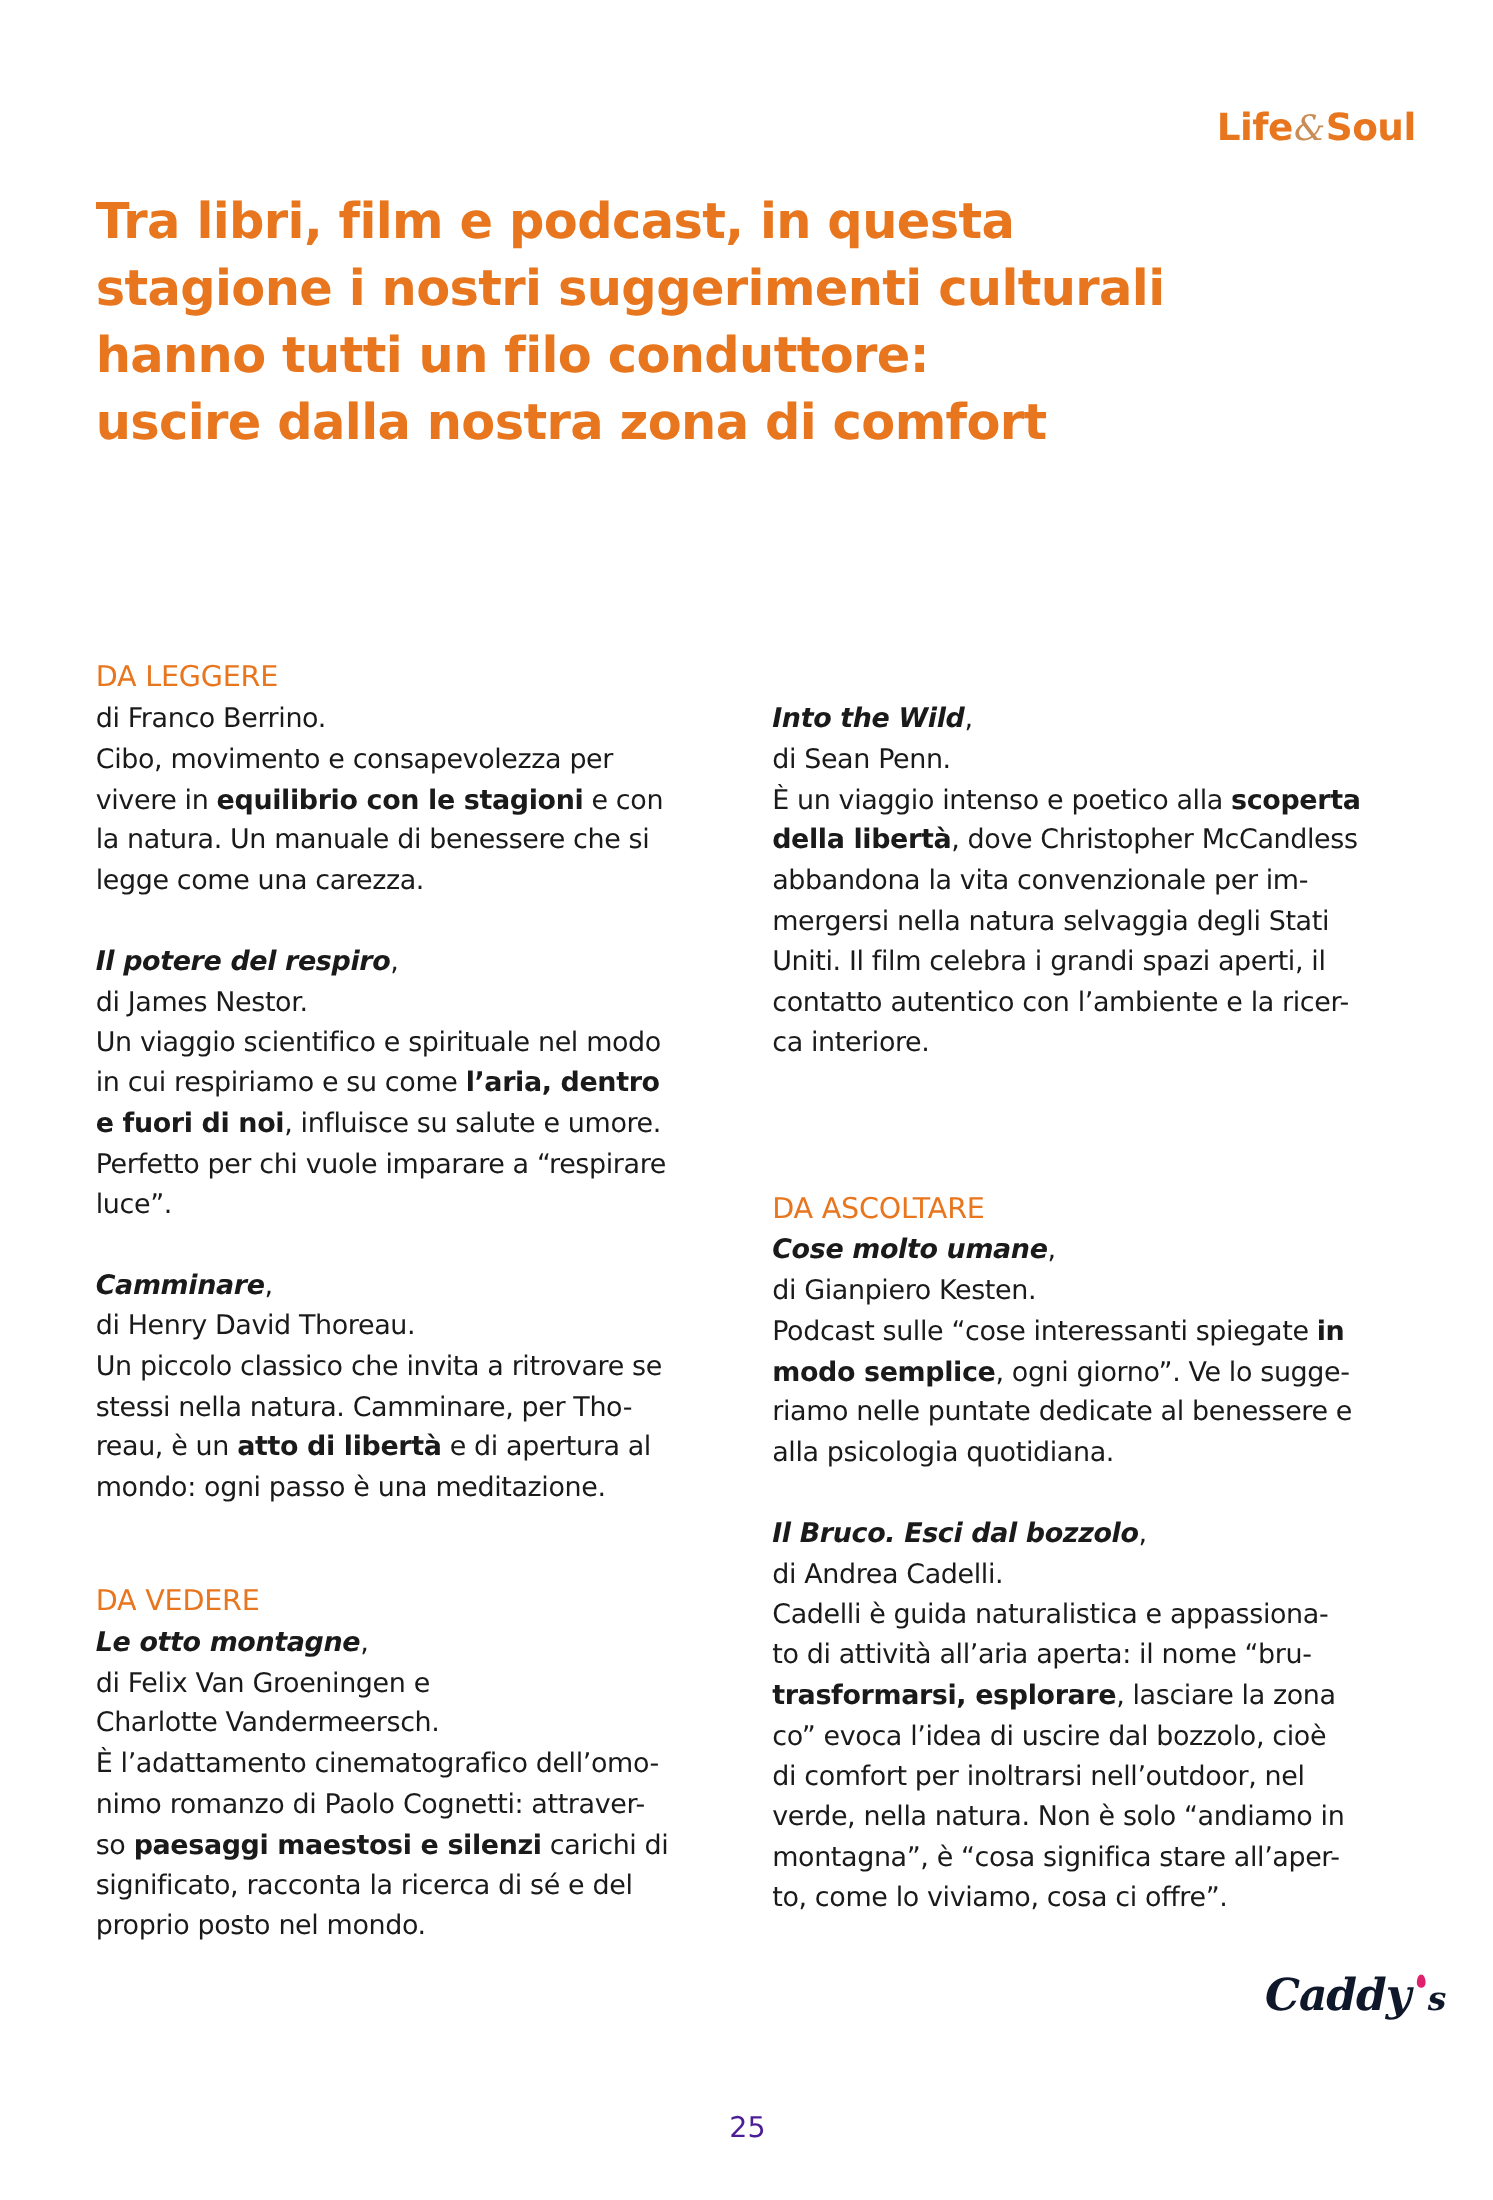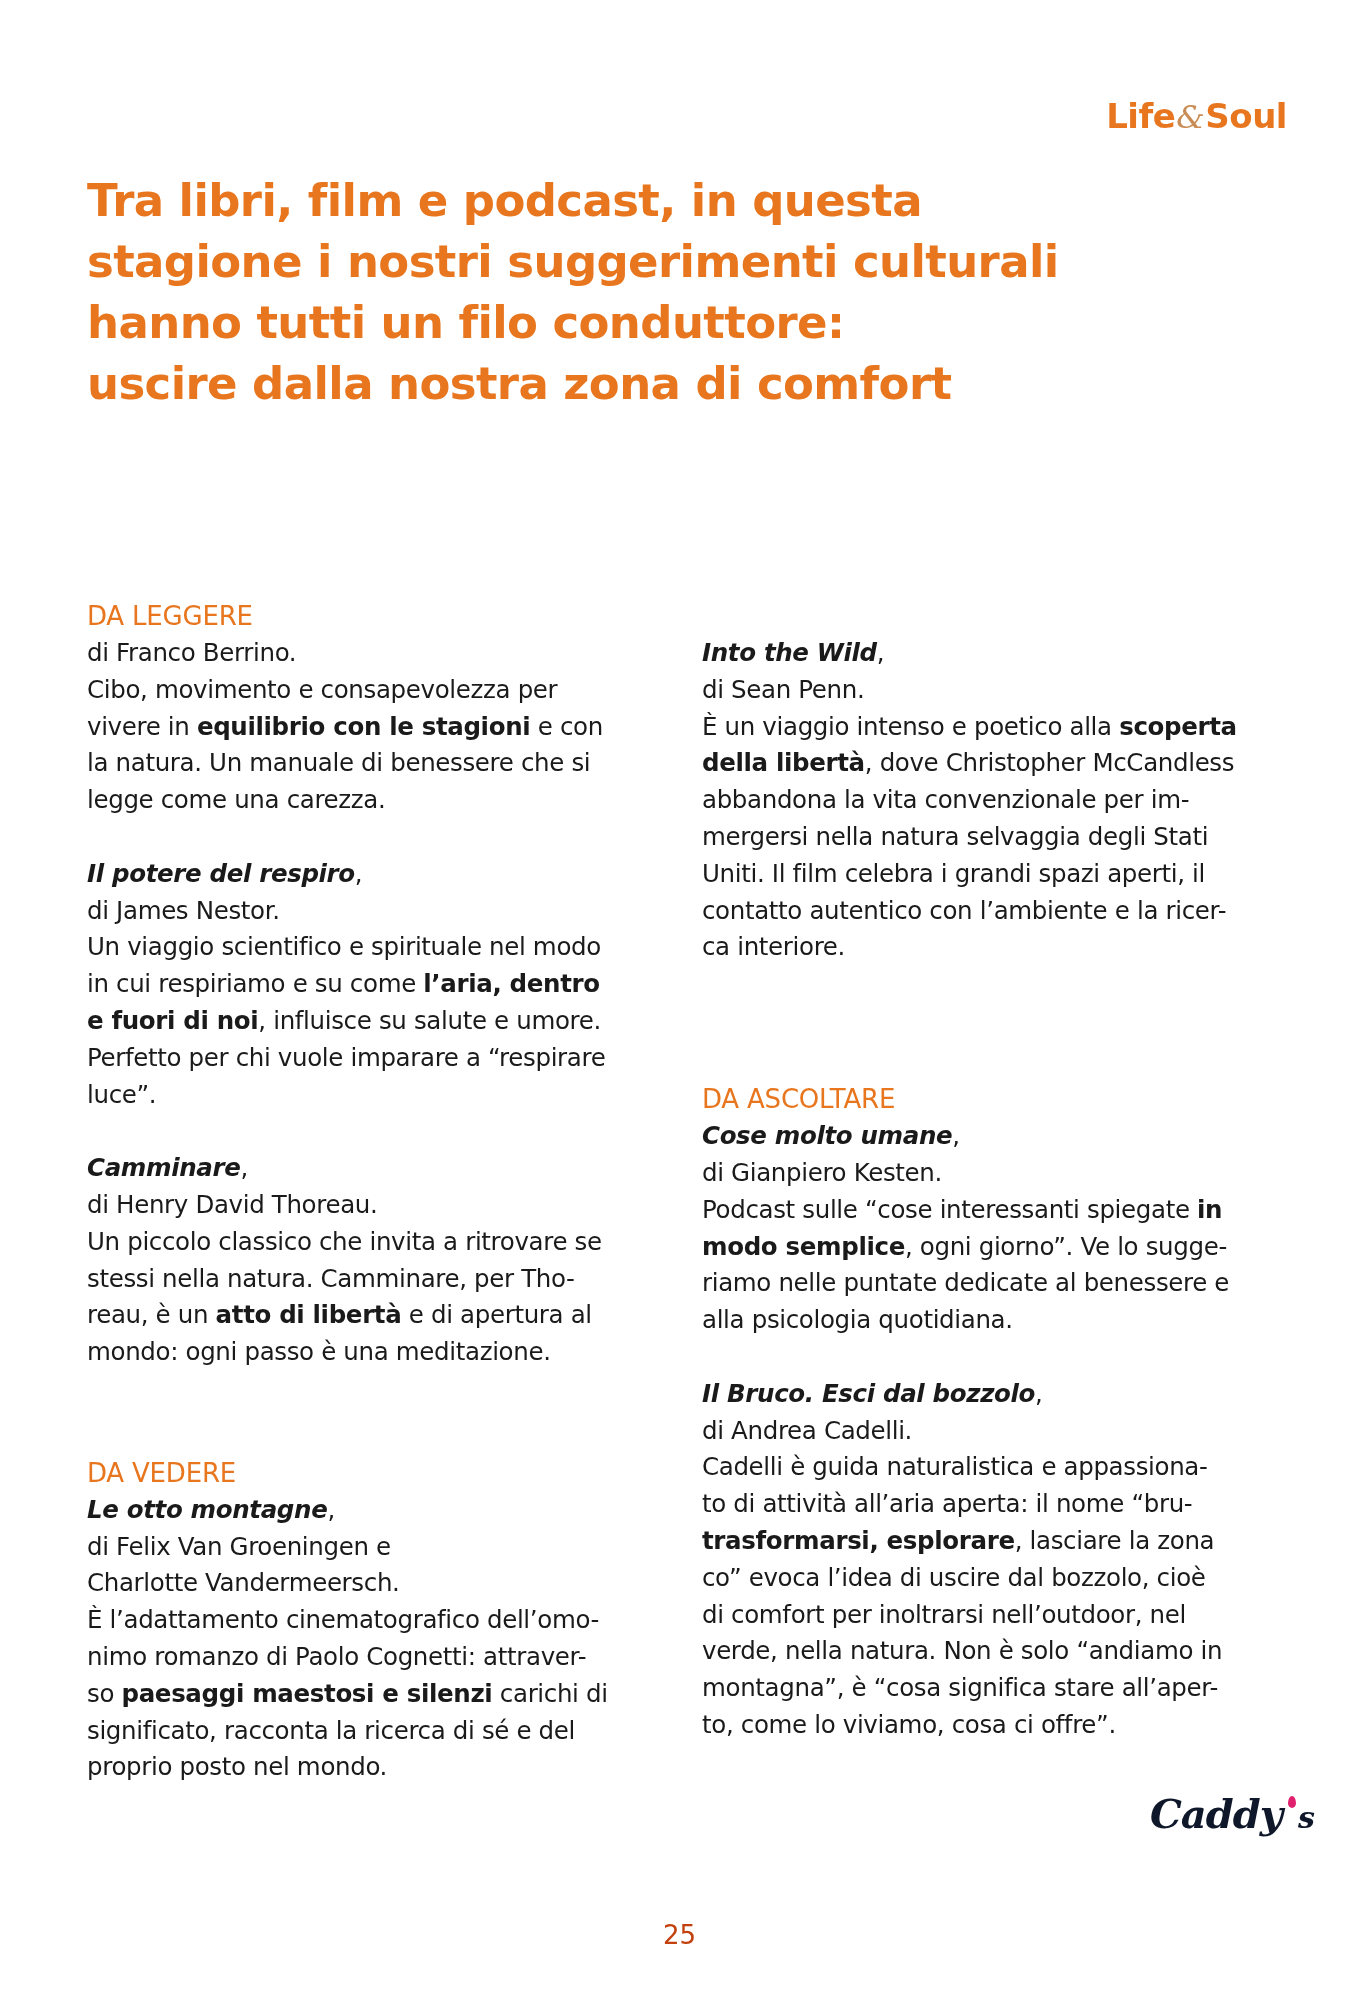--- a/index.html
+++ b/index.html
@@ -34,21 +34,21 @@
     color: #e8761e; font-weight: normal; font-size: 26px;
     letter-spacing: -0.2px; margin: 0; height: 37px; line-height: 37px;
   }
   .item { margin: 0 0 36.8px 0; }
   .item .line { display: block; white-space: nowrap; }
   .title { font-weight: bold; font-style: italic; }
   b { font-weight: bold; }
   .gap-cat { height: 36.8px; }
   .page-number {
     position: absolute; left: 663px; top: 1920px;
-    font-size: 26px; color: #c2410c;
+    font-size: 26px; color: #4c1d95;
   }
   .brand-logo {
     position: absolute; left: 1150px; top: 1790px;
     font-family: "DejaVu Serif", serif; font-style: italic; font-weight: bold;
     font-size: 40px; color: #0f172a; letter-spacing: -1px; text-align: center;
   }
   .brand-logo .drop {
     display: inline-block; width: 8px; height: 12px; background: #e0226e;
     border-radius: 50% 50% 50% 50% / 60% 60% 40% 40%; position: relative; top: -20px;
     margin: 0 2px 0 6px;
@@ -81,21 +81,21 @@
   <div class="item">
     <span class="line"><span class="title">Il potere del respiro</span>,</span>
     <span class="line">di James Nestor.</span>
     <span class="line">Un viaggio scientifico e spirituale nel modo</span>
     <span class="line"><span>in cui respiriamo e su come </span><b>l’aria, dentro</b></span>
     <span class="line"><b>e fuori di noi</b><span>, influisce su salute e umore.</span></span>
     <span class="line">Perfetto per chi vuole imparare a “respirare</span>
     <span class="line">luce”.</span>
   </div>
 
-  <div class="item" style="margin-bottom:47px;">
+  <div class="item" style="margin-bottom:30px;">
     <span class="line"><span class="title">Camminare</span>,</span>
     <span class="line">di Henry David Thoreau.</span>
     <span class="line">Un piccolo classico che invita a ritrovare se</span>
     <span class="line">stessi nella natura. Camminare, per Tho-</span>
     <span class="line"><span>reau, è un </span><b>atto di libertà</b><span> e di apertura al</span></span>
     <span class="line">mondo: ogni passo è una meditazione.</span>
   </div>
 
   <div class="gap-cat"></div>
   <div class="cat">DA VEDERE</div>

